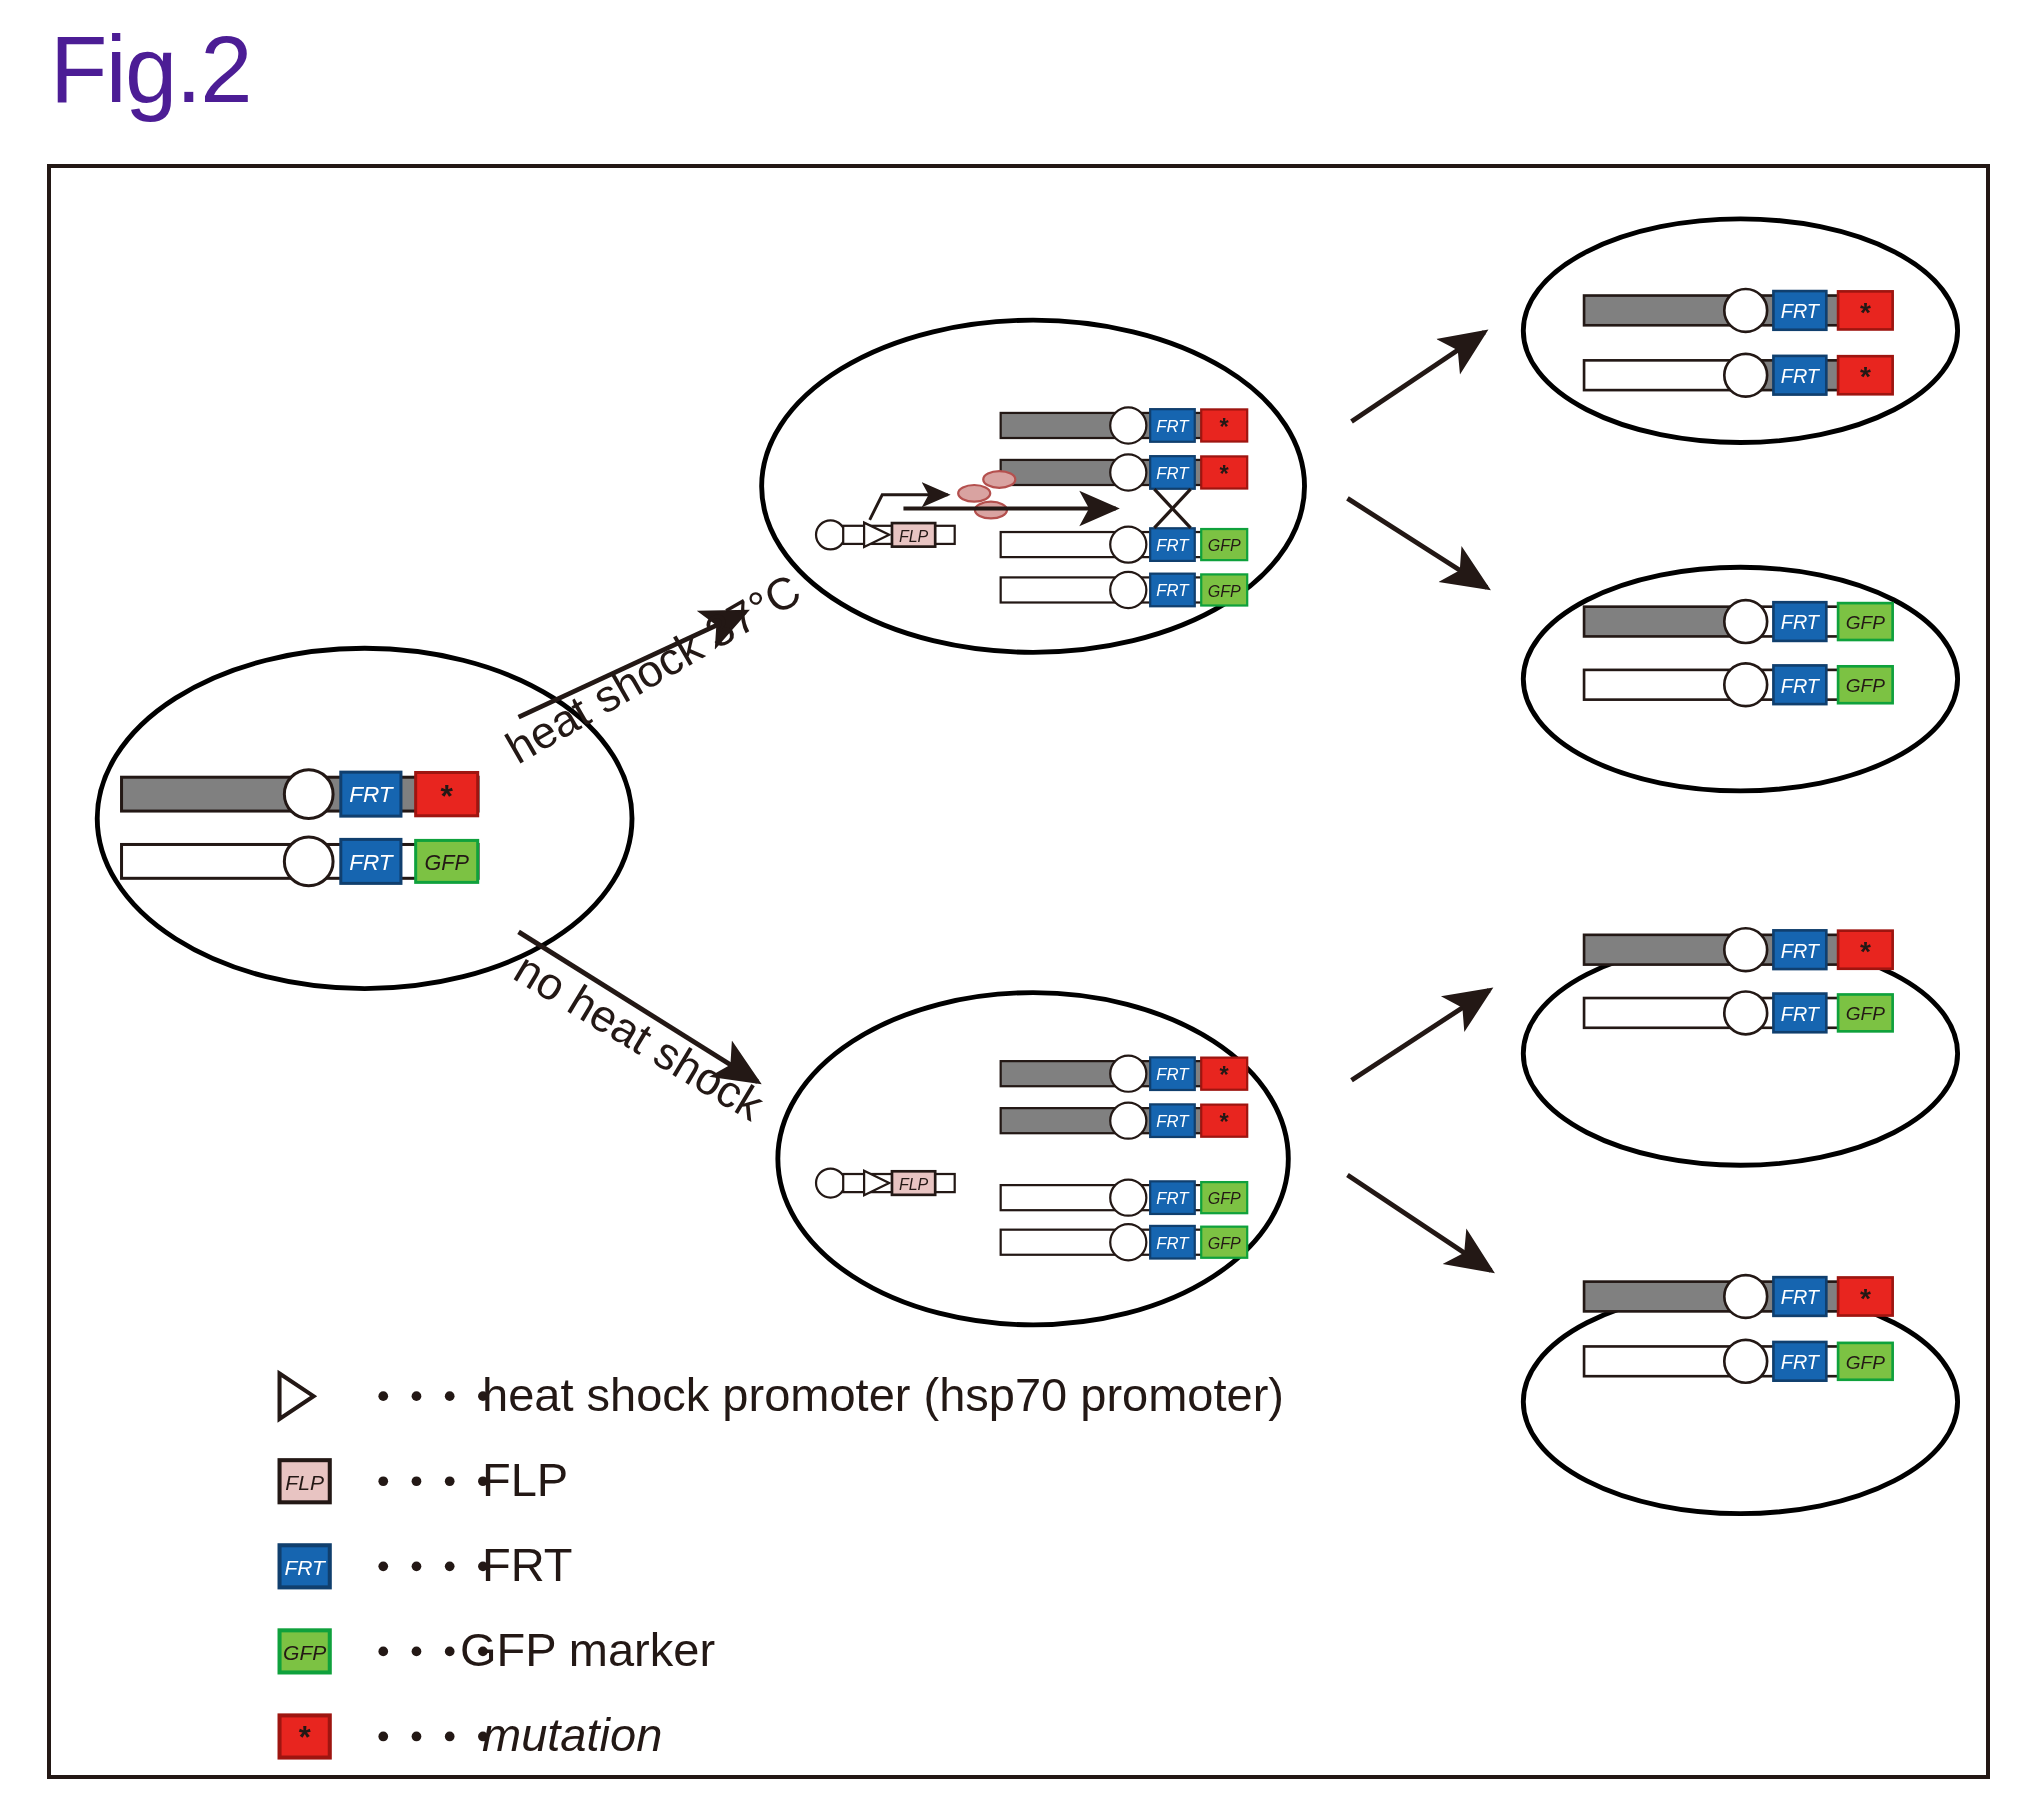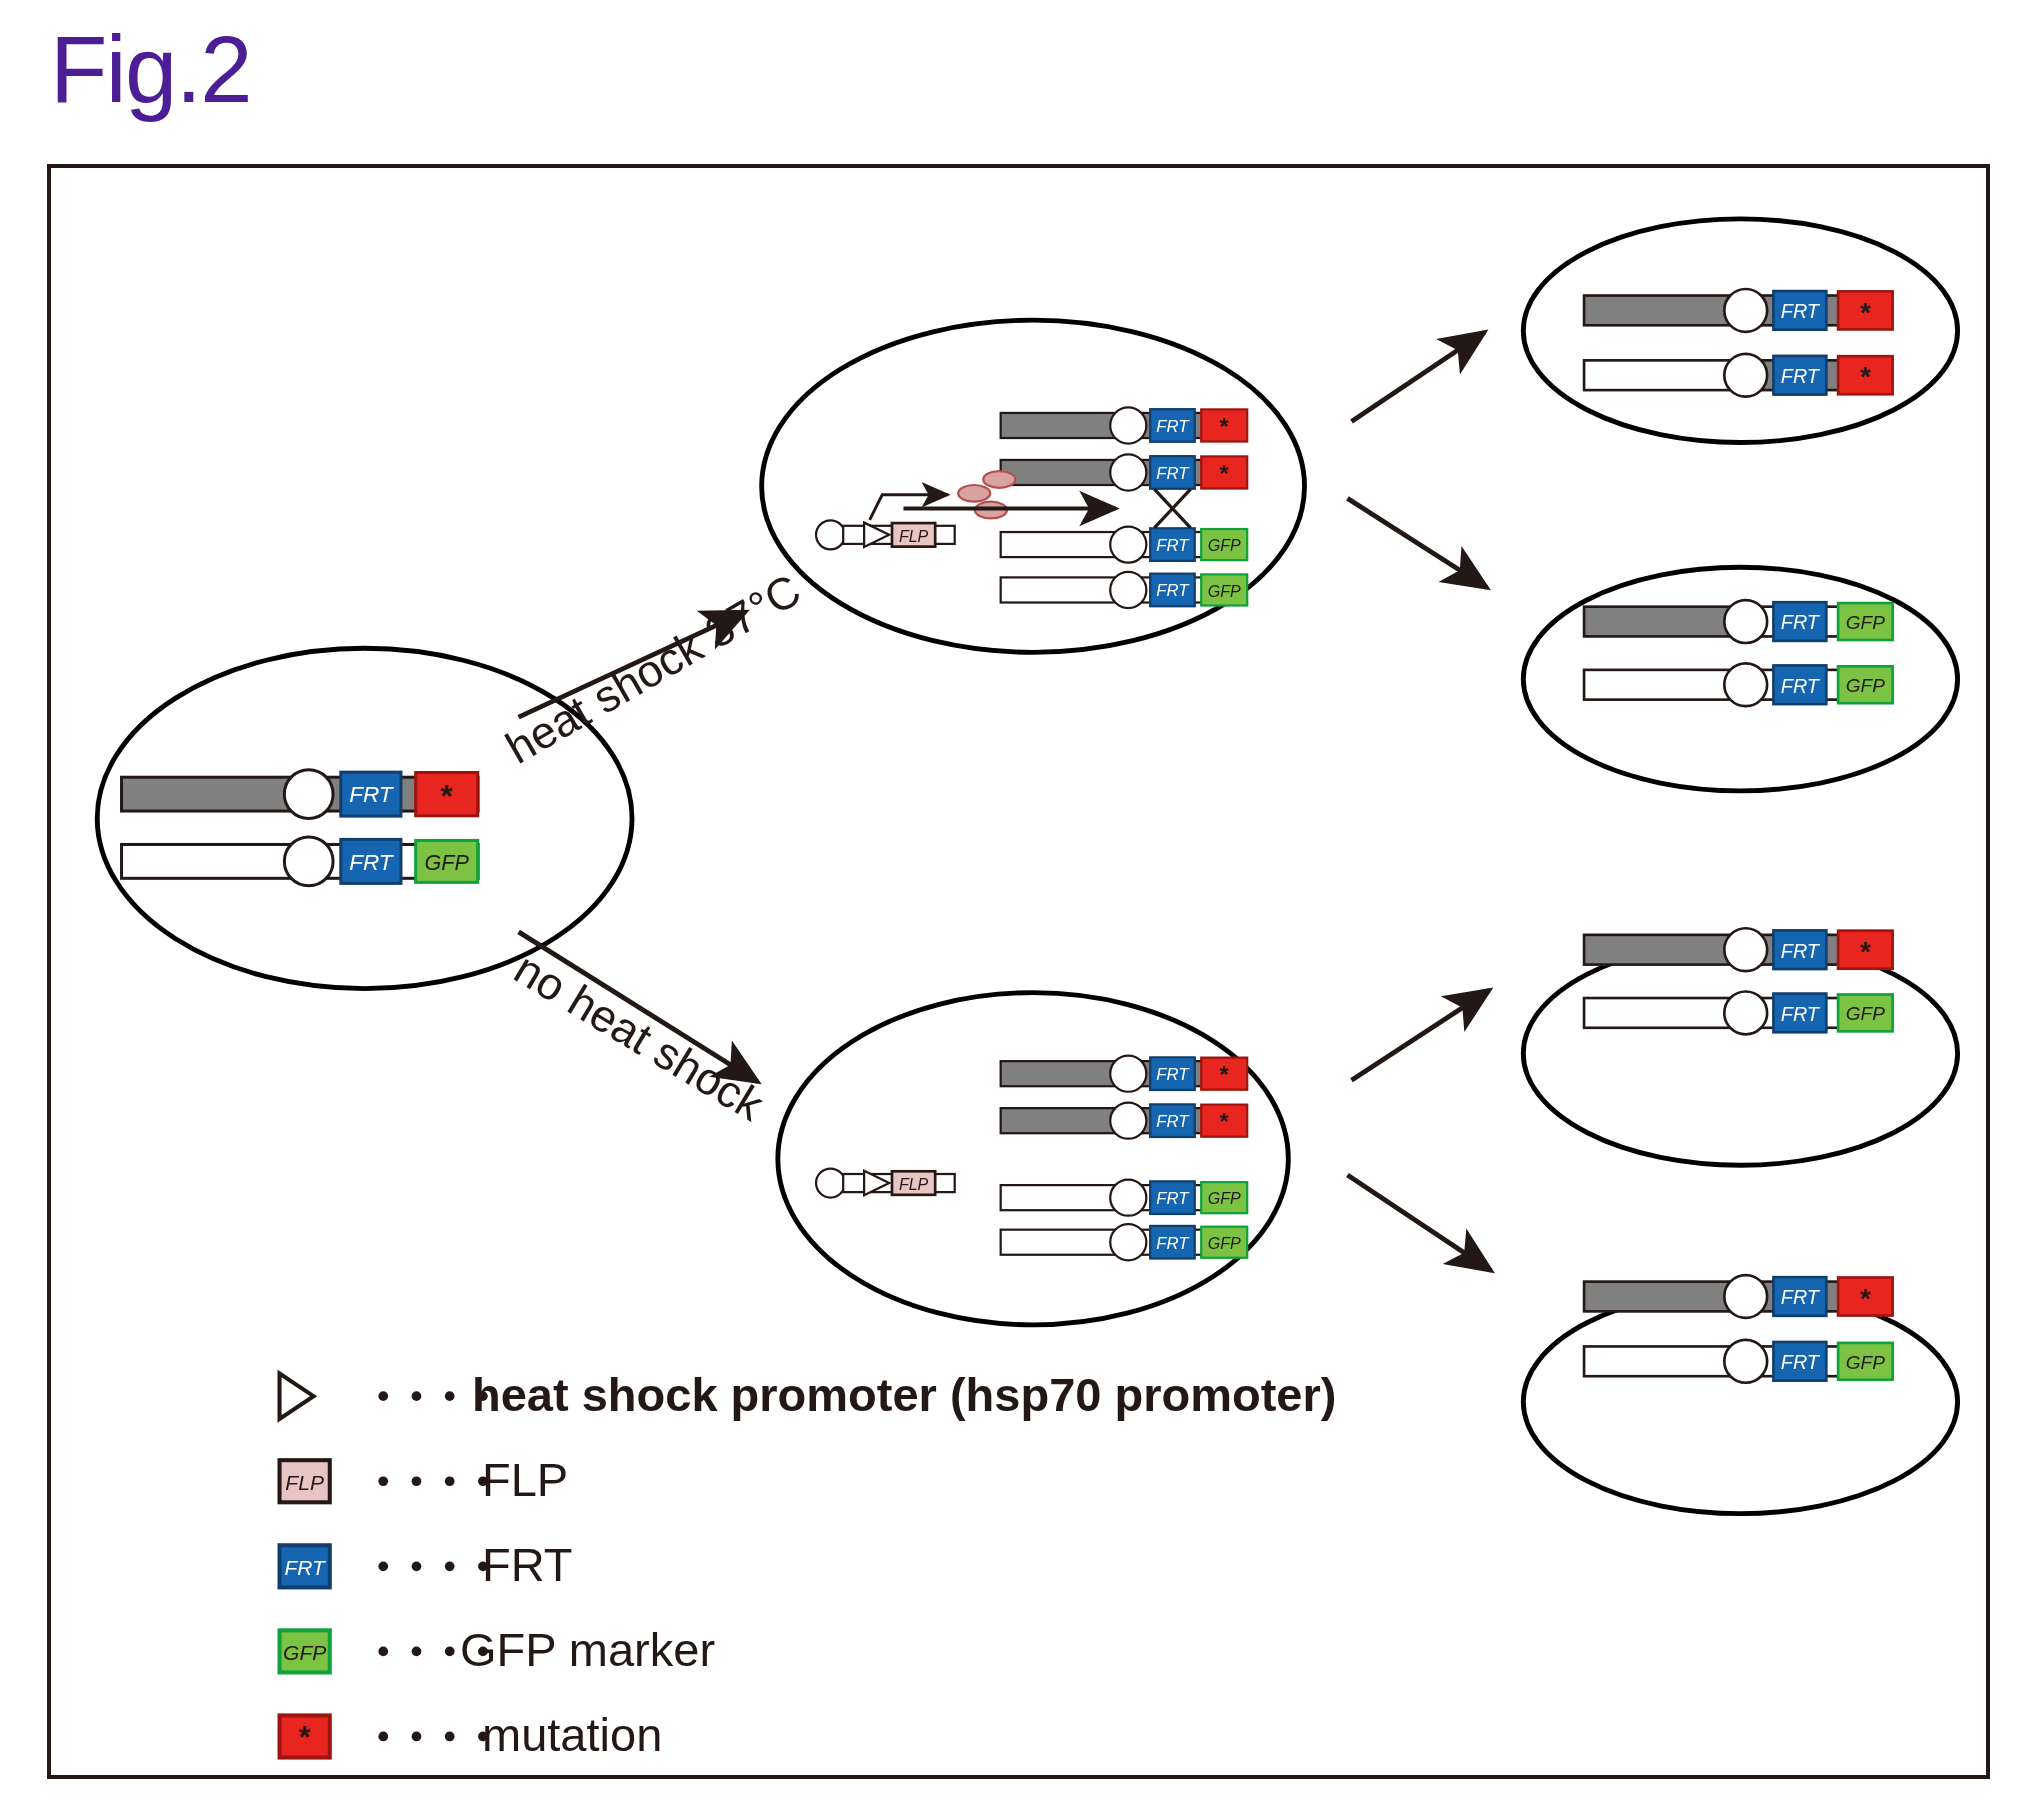--- a/index.html
+++ b/index.html
@@ -295,19 +295,19 @@
         <circle cx="514" cy="2143" r="6" fill="#231815"></circle>
         <circle cx="555" cy="2143" r="6" fill="#231815"></circle>
         <circle cx="596" cy="2143" r="6" fill="#231815"></circle>
       </g>
     </g>
 </svg>
 
 <div id="overlay-labels">
     <div class="lbl diag-label" style="left: 510px; top: 729px; transform: rotate(-30deg); transform-origin: 0px 50%;">heat shock 37°C</div>
     <div class="lbl diag-label" style="left: 519px; top: 942px; transform: rotate(31deg); transform-origin: 0px 50%;">no heat shock</div>
-    <div class="lbl legend-text" style="left: 472px; top: 1371px; font-weight: bold;">heat shock promoter (hsp70 promoter)</div>
+    <div class="lbl legend-text" style="left: 482px; top: 1371px;">heat shock promoter (hsp70 promoter)</div>
     <div class="lbl legend-text" style="left: 482px; top: 1456px;">FLP</div>
     <div class="lbl legend-text" style="left: 482px; top: 1541px;">FRT</div>
     <div class="lbl legend-text" style="left: 460px; top: 1626px;">GFP marker</div>
-    <div class="lbl legend-text" style="left: 482px; top: 1711px;">mutation</div>
+    <div class="lbl legend-text" style="left: 482px; top: 1711px; font-style: italic;">mutation</div>
   </div>
 
 
 </body></html>

